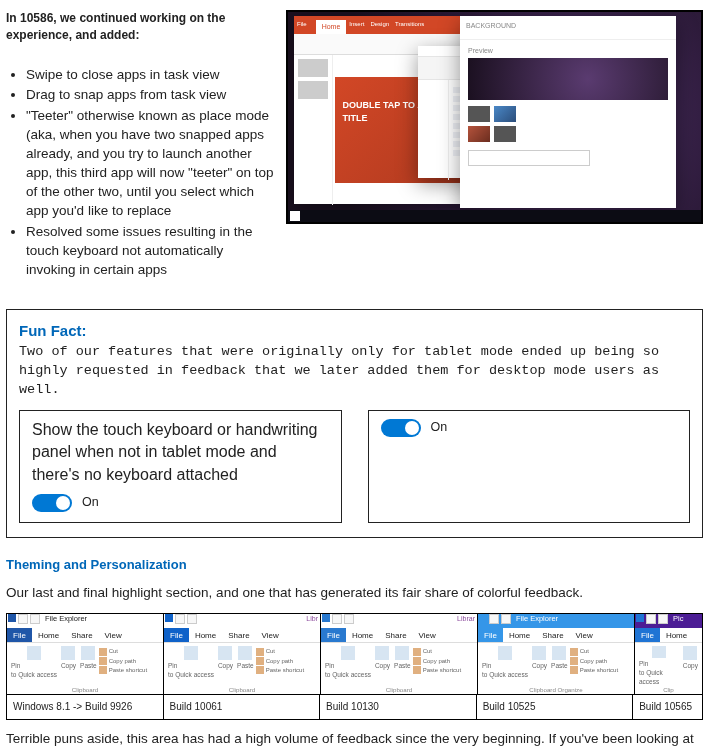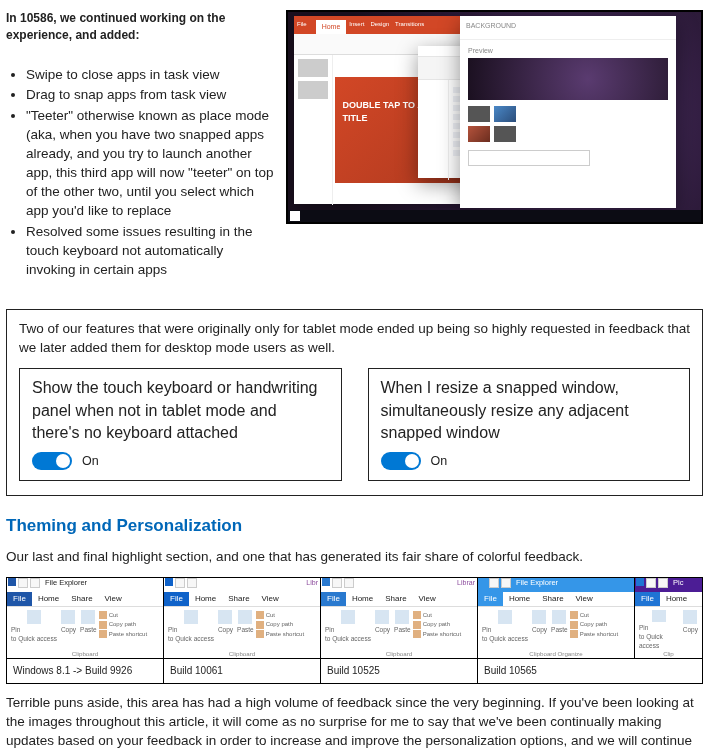--- a/index.html
+++ b/index.html
@@ -38,29 +38,29 @@
   .bg-prev { height:42px; background:radial-gradient(circle at 60% 50%,#5a3b70,#1b1020); margin-bottom:6px; }
   .bg-thumbs { display:flex; gap:4px; flex-wrap:wrap; }
   .bg-thumb { width:22px; height:16px; background:#555; }
   .bg-thumb.a { background:linear-gradient(135deg,#4a88c7,#2b4d7a); }
   .bg-thumb.b { background:linear-gradient(135deg,#b5533c,#6b2d1f); }
   .bg-dd { margin-top:8px; height:14px; border:1px solid #ccc; width:120px; }
   .taskbar { position:absolute; left:0; right:0; bottom:0; height:12px; background:#0c0c14; display:flex; align-items:center; }
   .tbtn { width:10px; height:10px; margin-left:2px; }
   .funfact-box { border:1px solid #222; padding:10px 12px 14px; margin:28px 0 18px; }
   .funfact-title { color:var(--accent2); font-weight:700; font-size:15px; margin:0 0 2px; }
-  .funfact-text { margin:0 0 10px; }
+  .funfact-text { margin:0 0 10px;font-family:Liberation Mono, monospace; }
   .settings-row { display:flex; gap:26px; }
   .setting { border:1px solid #222; padding:8px 12px 10px; flex:1; }
   .setting-label { font-size:16px; margin-bottom:8px; min-height:30px; }
   .toggle { display:flex; align-items:center; gap:10px; }
   .tswitch { width:40px; height:18px; border-radius:10px; background:var(--accent); position:relative; }
   .tknob { position:absolute; right:2px; top:2px; width:14px; height:14px; border-radius:50%; background:#fff; }
   .tstate { font-size:12.5px; }
-  .section-h { color:var(--accent2); font-weight:700; font-size:17px; margin:16px 0 8px; }
+  .section-h { color:var(--accent2); font-weight:700; font-size:13px; margin:16px 0 8px; }
   .caption-row { display:flex; gap:0; border:1px solid #000; }
   .cap-cell { border-right:1px solid #000; padding:5px 6px; font-size:10px; box-sizing:border-box; }
   .img-row { display:flex; gap:0; }
   .img-cell { border:1px solid #000; border-right:none; box-sizing:border-box; height:82px; position:relative; overflow:hidden; background:#fff; }
   .img-cell:last-child { border-right:1px solid #000; }
   .titlebar { height:14px; display:flex; align-items:flex-start; font-size:7px; color:#fff; }
   .qat { width:8px; height:8px; margin:0 1px; }
   .tabs { height:14px; display:flex; font-size:8px; align-items:center; }
   .tab { padding:0 6px; height:100%; display:flex; align-items:center; }
   .tab.active { color:#fff; }
@@ -147,33 +147,33 @@
         </div>
       </div>
       <div class="taskbar">
         <div class="tbtn" style="background:#fff"></div>
       </div>
     </div>
   </div>
 </div>
 
 <div class="funfact-box">
+  <p class="funfact-title">Fun Fact:</p>
   <p class="funfact-text">Two of our features that were originally only for tablet mode ended up being so highly requested in feedback that we later added them for desktop mode users as well.</p>
   <div class="settings-row">
     <div class="setting">
       <div class="setting-label">Show the touch keyboard or handwriting panel when not in tablet mode and there's no keyboard attached</div>
       <div class="toggle">
         <div class="tswitch">
             <div class="tknob"></div>
           </div>
         <span class="tstate">On</span>
       </div>
     </div>
     <div class="setting">
-      <div class="setting-label">When I resize a snapped window, simultaneously resize any adjacent snapped window</div>
       <div class="toggle">
         <div class="tswitch">
             <div class="tknob"></div>
           </div>
         <span class="tstate">On</span>
       </div>
     </div>
   </div>
 </div>
 
@@ -375,17 +375,18 @@
           <div class="rib-ico"></div>
           <span>Copy</span>
         </div>
       </div>
       <div class="clip-label">Clip</div>
     </div>
   </div>
 <div class="caption-row" id="cap-row" style="border-top:none;">
     <div class="cap-cell" style="width: 157px;">Windows 8.1 -&gt; Build 9926</div>
     <div class="cap-cell" style="width: 157px;">Build 10061</div>
+    <div class="cap-cell" style="width: 157px;">Build 10130</div>
     <div class="cap-cell" style="width: 157px;">Build 10525</div>
     <div class="cap-cell" style="width: 69px;">Build 10565</div>
   </div>
 
 <p class="para">Terrible puns aside, this area has had a high volume of feedback since the very beginning. If you've been looking at the images throughout this article, it will come as no surprise for me to say that we've been continually making updates based on your feedback in order to increase and improve the personalization options, and we will continue to do so.</p>
 
 </body></html>

